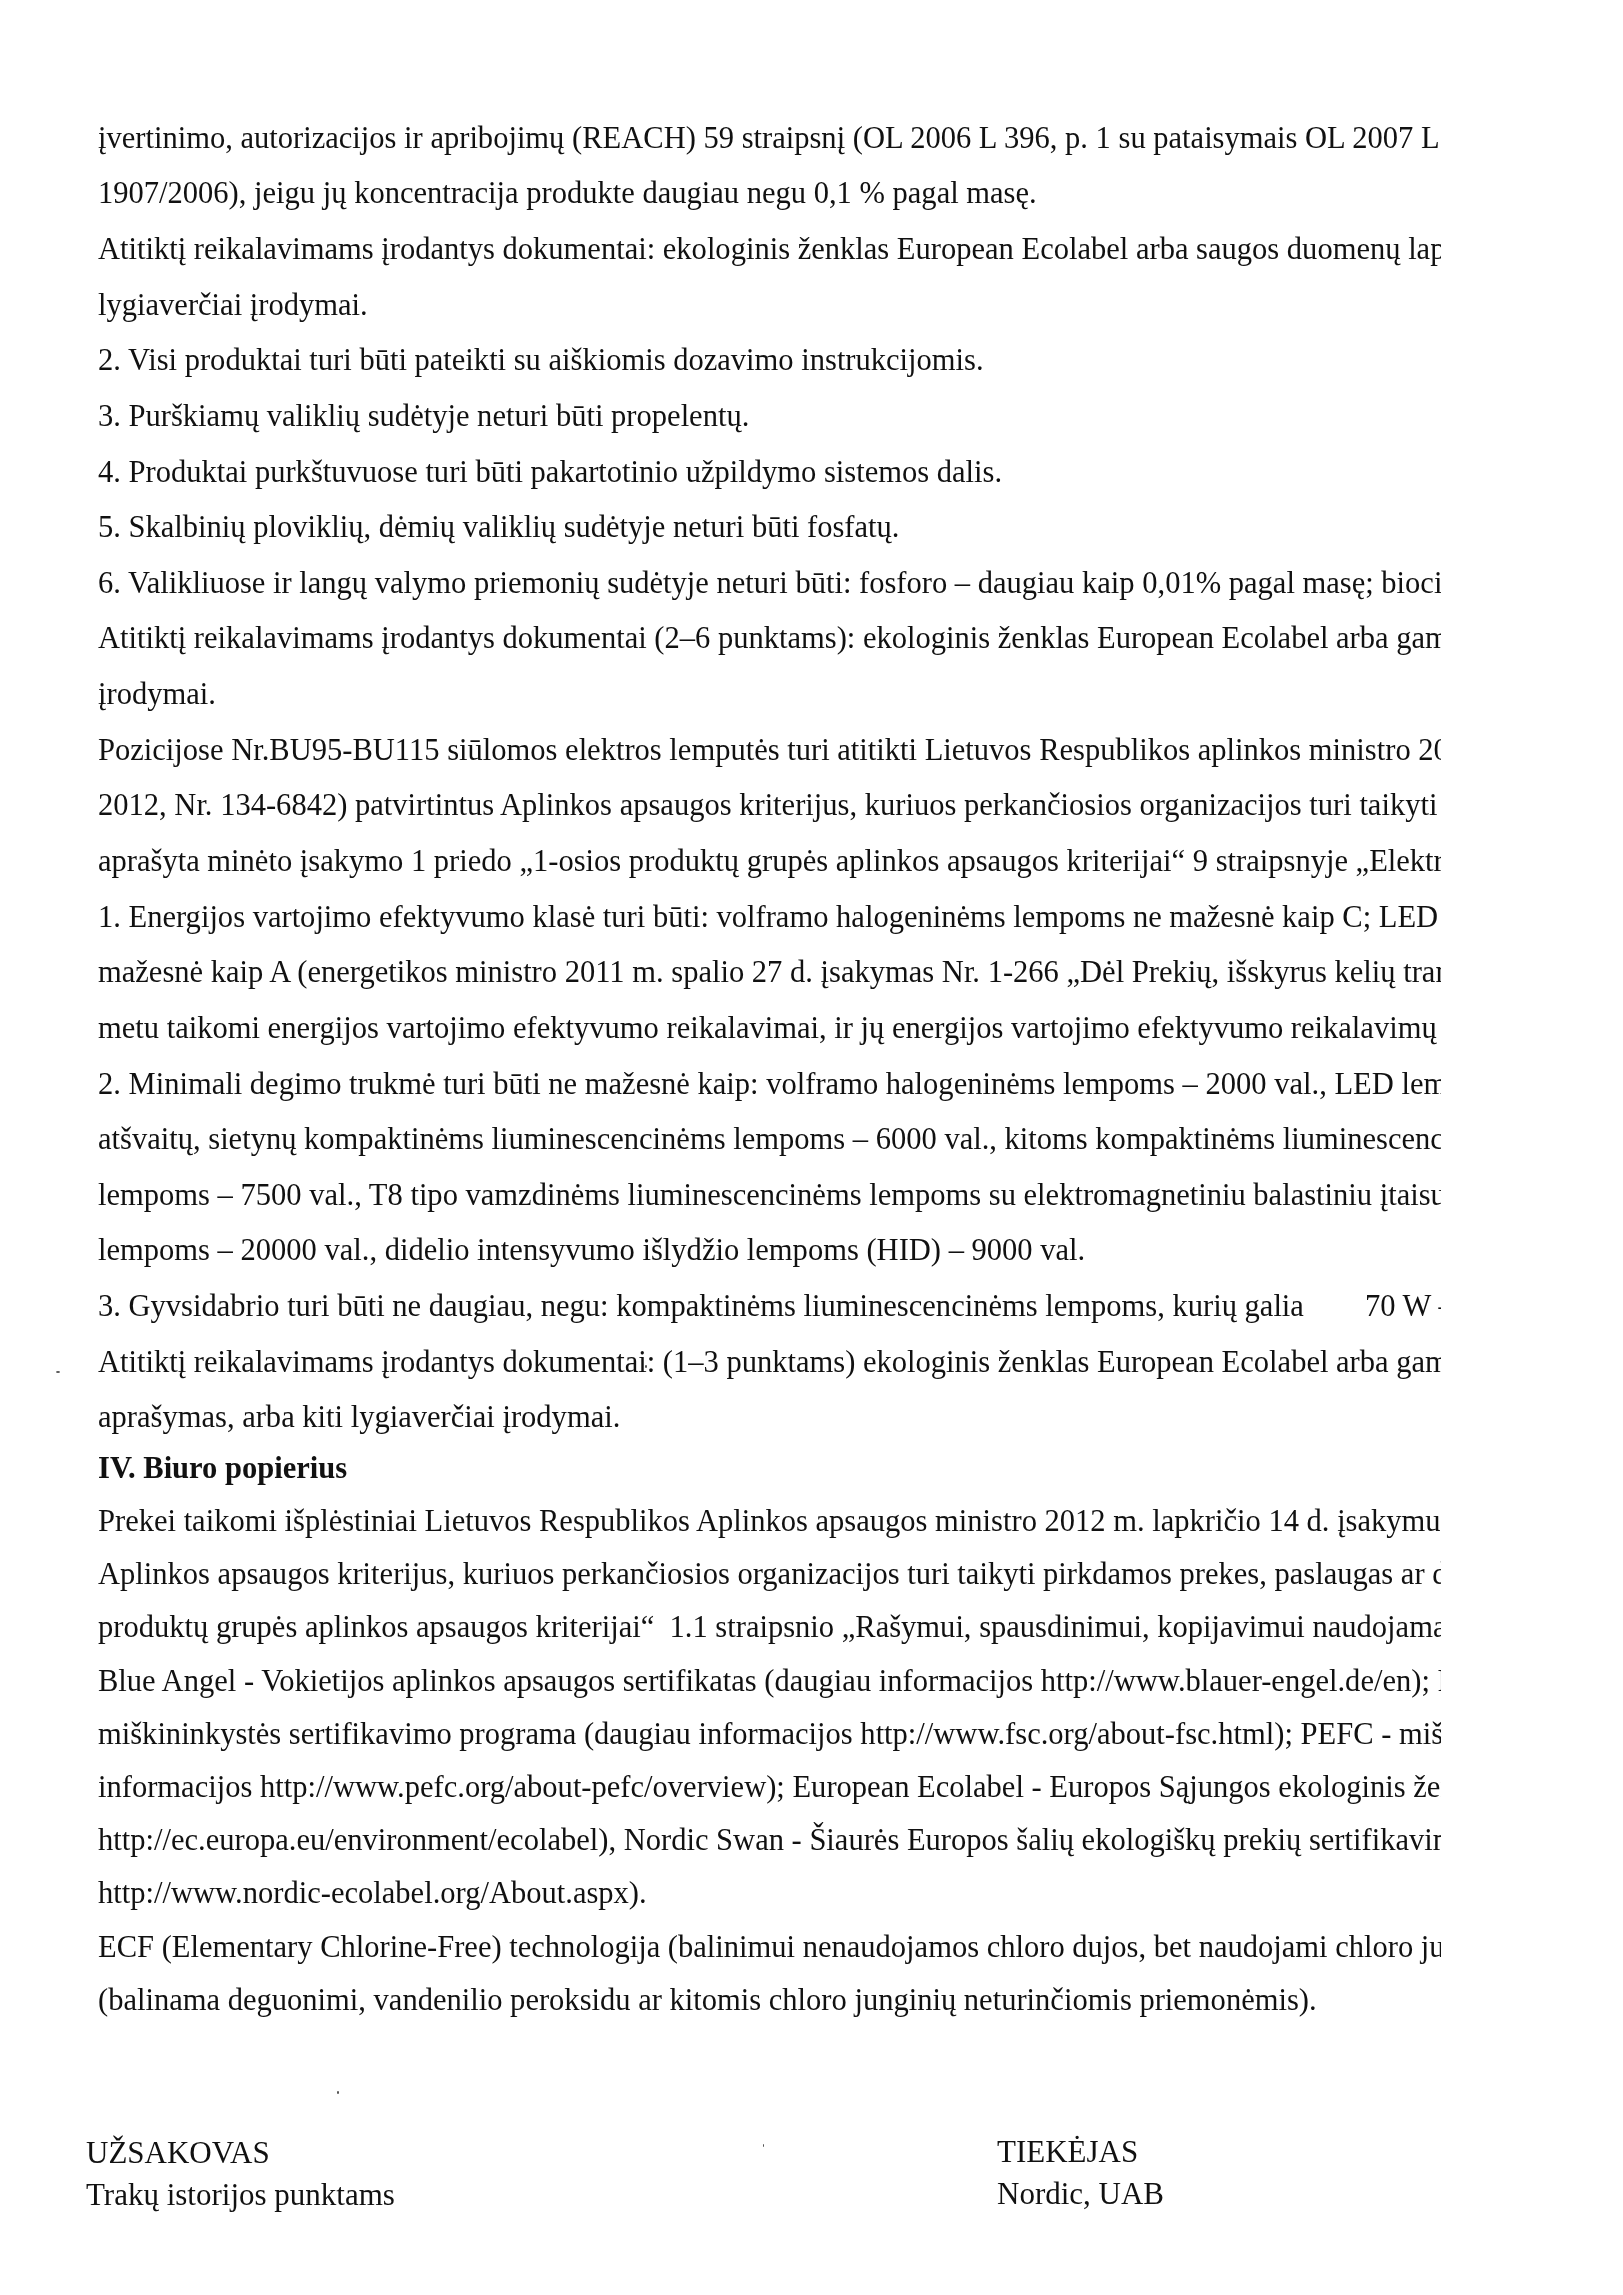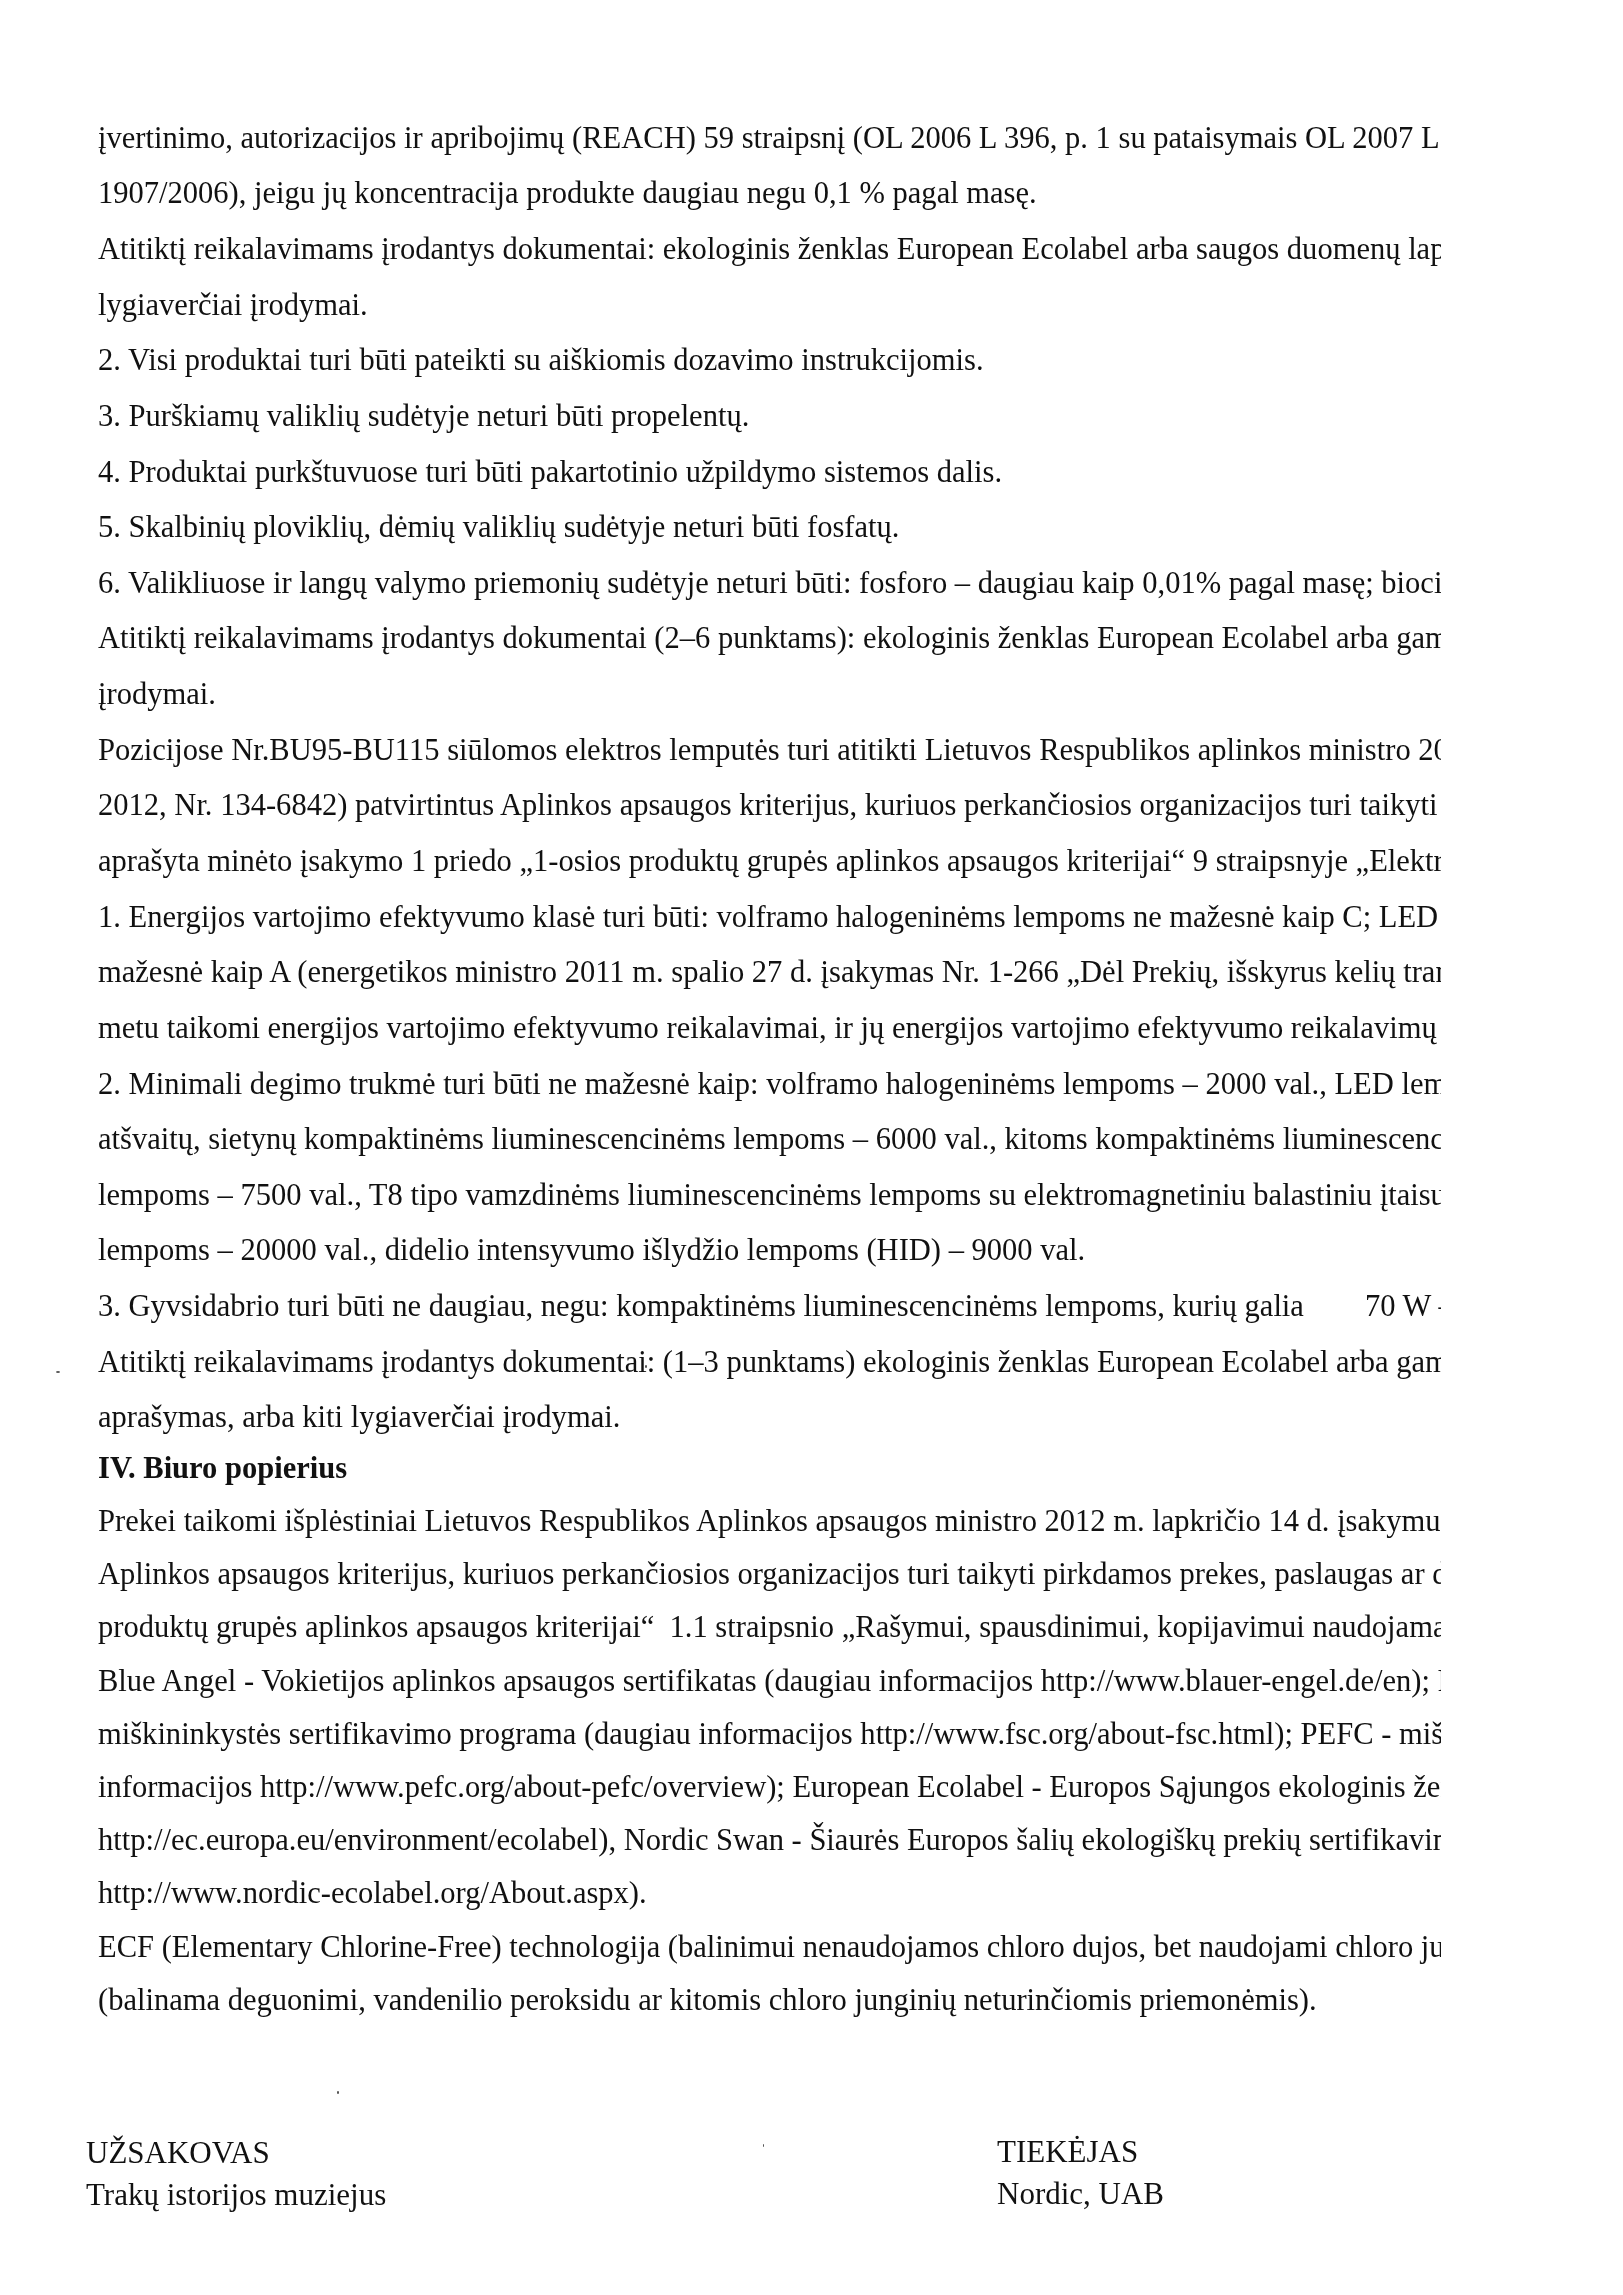--- a/index.html
+++ b/index.html
@@ -66,21 +66,21 @@
     <div class="line" style="top:1771px">informacijos http://www.pefc.org/about-pefc/overview); European Ecolabel - Europos Sąjungos ekologinis ženkla</div>
     <div class="line" style="top:1824px">http://ec.europa.eu/environment/ecolabel), Nordic Swan - Šiaurės Europos šalių ekologiškų prekių sertifikavimo p</div>
     <div class="line" style="top:1877px">http://www.nordic-ecolabel.org/About.aspx).</div>
     <div class="line" style="top:1931px">ECF (Elementary Chlorine-Free) technologija (balinimui nenaudojamos chloro dujos, bet naudojami chloro jungini</div>
     <div class="line" style="top:1984px">(balinama deguonimi, vandenilio peroksidu ar kitomis chloro junginių neturinčiomis priemonėmis).</div>
   </div>
 
   <div>
     <div>
       <div class="sig" style="left:86px; top:2137px">UŽSAKOVAS</div>
-      <div class="sig" style="left:86px; top:2179px">Trakų istorijos muziejus</div>
+      <div class="sig" style="left:86px; top:2179px">Trakų istorijos punktams</div>
     </div>
     <div>
       <div class="sig" style="left:997px; top:2136px">TIEKĖJAS</div>
       <div class="sig" style="left:997px; top:2178px">Nordic, UAB</div>
     </div>
   </div>
 
   <div class="speck" style="left:56px; top:1371px; width:3.9px; height:2px"></div>
   <div class="speck" style="left:645px; top:1365px; width:2px; height:2.6px"></div>
   <div class="speck" style="left:337px; top:2091px; width:2px; height:2.6px"></div>

